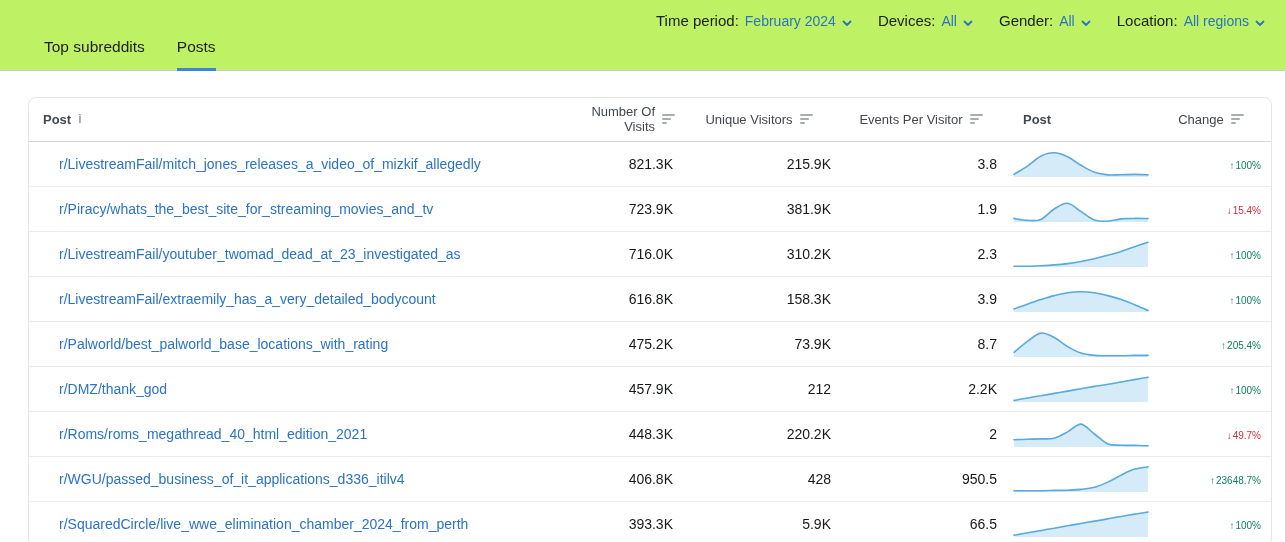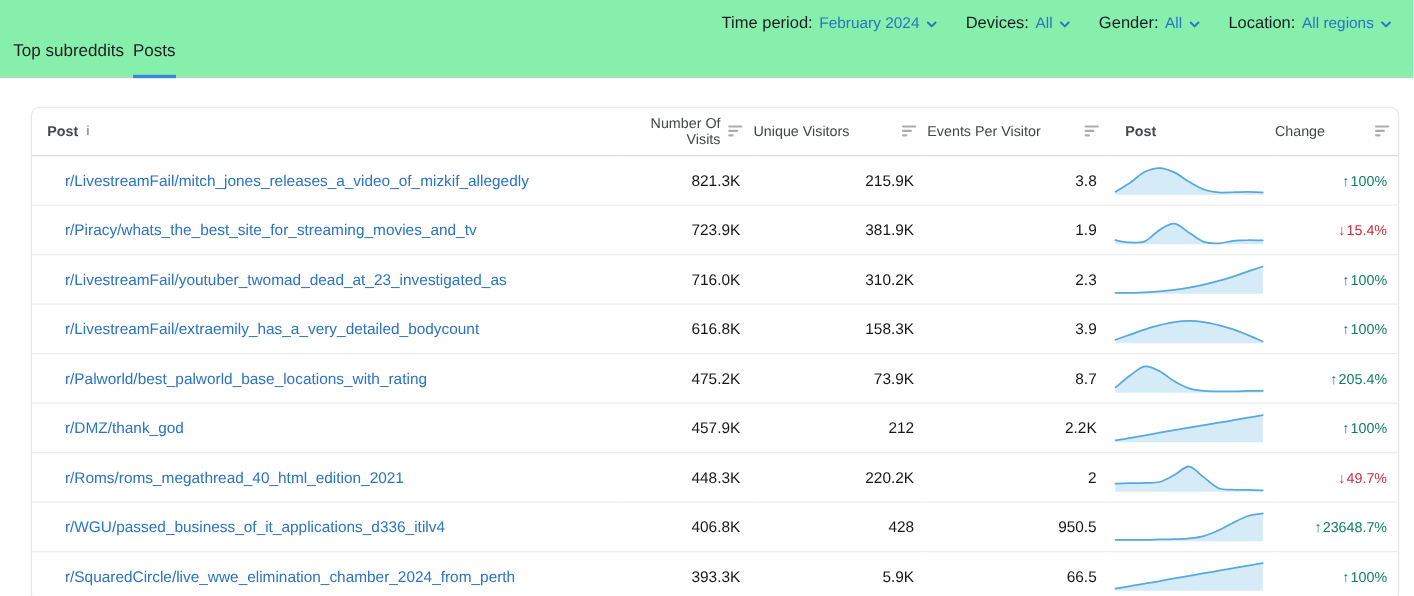--- a/index.html
+++ b/index.html
@@ -1,59 +1,59 @@
 <!DOCTYPE html>
 <html style="--blue: #2b73c4; --tabline: #3788d8; --green: #107f60; --red: #cb2e3c;"><head>
 <meta charset="utf-8">
 <style>
   * { margin:0; padding:0; box-sizing:border-box; }
   html,body { width:1285px; height:542px; overflow:hidden; background:#fff;
     font-family:"Liberation Sans","DejaVu Sans",sans-serif; }
 
-  .topbar { position:relative; width:100%; height:71px; background:#86efac;
+  .topbar { position:relative; width:100%; height:71px; background:#bef264;
     border-bottom:1px solid #c9cbd0; }
 
   .filters { position:absolute; top:12px; right:20px; display:flex; align-items:baseline; gap:26px; }
   .filter { display:flex; align-items:baseline; gap:6px; cursor:pointer; }
   .f-label { font-size:15px; color:#1c1e21; }
   .f-value { font-size:14px; color:var(--blue); }
   .chev { position:relative; top:1px; }
 
-  .tabs { position:absolute; left:12px; bottom:-1px; display:flex; gap:8px; }
+  .tabs { position:absolute; left:44px; bottom:-1px; display:flex; gap:32px; }
   .tab { font-size:15.5px; font-weight:500; color:#1c1e21; padding:8px 0 12px 0;
     border-bottom:3px solid transparent; cursor:pointer; }
   .tab.active { border-bottom-color:var(--tabline); }
 
   .card { width:1244px; margin:26px 0 0 28px; background:#fff;
     border:1px solid #e3e5e9; border-radius:8px; overflow:hidden; }
 
   table { width:100%; table-layout:fixed; border-collapse:collapse; }
   col.c-post{width:536px} col.c-visits{width:120px} col.c-unique{width:158px}
   col.c-events{width:166px} col.c-trend{width:150px} col.c-change{width:114px}
 
   thead th { height:43px; font-weight:400; font-size:13px; color:#43474c;
     border-bottom:1px solid #d5d8dc; vertical-align:middle; }
   th .h-wrap { display:flex; align-items:center; gap:7px; }
   th.al { text-align:center;font-weight:bold; } th.al .h-wrap { justify-content:flex-start; padding-left:14px; }
-  th.ar { text-align:right; } th.ar .h-wrap { justify-content:space-between; padding-right:10px; }
+  th.ar { text-align:right; } th.ar .h-wrap { justify-content:center; padding-right:10px; }
 
   .sort-icon { display:inline-flex; flex-direction:column; gap:2px; cursor:pointer; }
   .sort-icon i { display:block; height:2px; background:#a9adb3; border-radius:1px; }
   .sort-icon i:nth-child(1){width:13px} .sort-icon i:nth-child(2){width:9px} .sort-icon i:nth-child(3){width:5px}
   .info-icon { font-size:12px; color:#9aa0a6; font-style:normal; cursor:pointer; line-height:1; }
 
   tbody td { height:45px; vertical-align:middle; font-size:14px; color:#17181a; }
   tbody tr + tr td { border-top:1px solid #e9ebee; }
   td.post { padding-left:14px; overflow:hidden; white-space:nowrap; text-overflow:ellipsis; }
   td.post a { color:var(--blue); text-decoration:none; cursor:pointer;margin-left:16px; }
   td.num { text-align:right; padding-right:12px; }
   td.trend { padding-left:4px; }
   td.trend svg { display:block; }
   td.change { text-align:right; padding-right:12px; white-space:nowrap; }
-  .chg { font-size:13px; }
+  .chg { font-size:10px; }
   .chg .arrow { font-weight:700; margin-right:1px; }
   .chg.up { color:var(--green); }
   .chg.down { color:var(--red); }
 </style>
 </head>
 <body>
 
 <div class="topbar">
   <div class="filters">
       <div class="filter">

